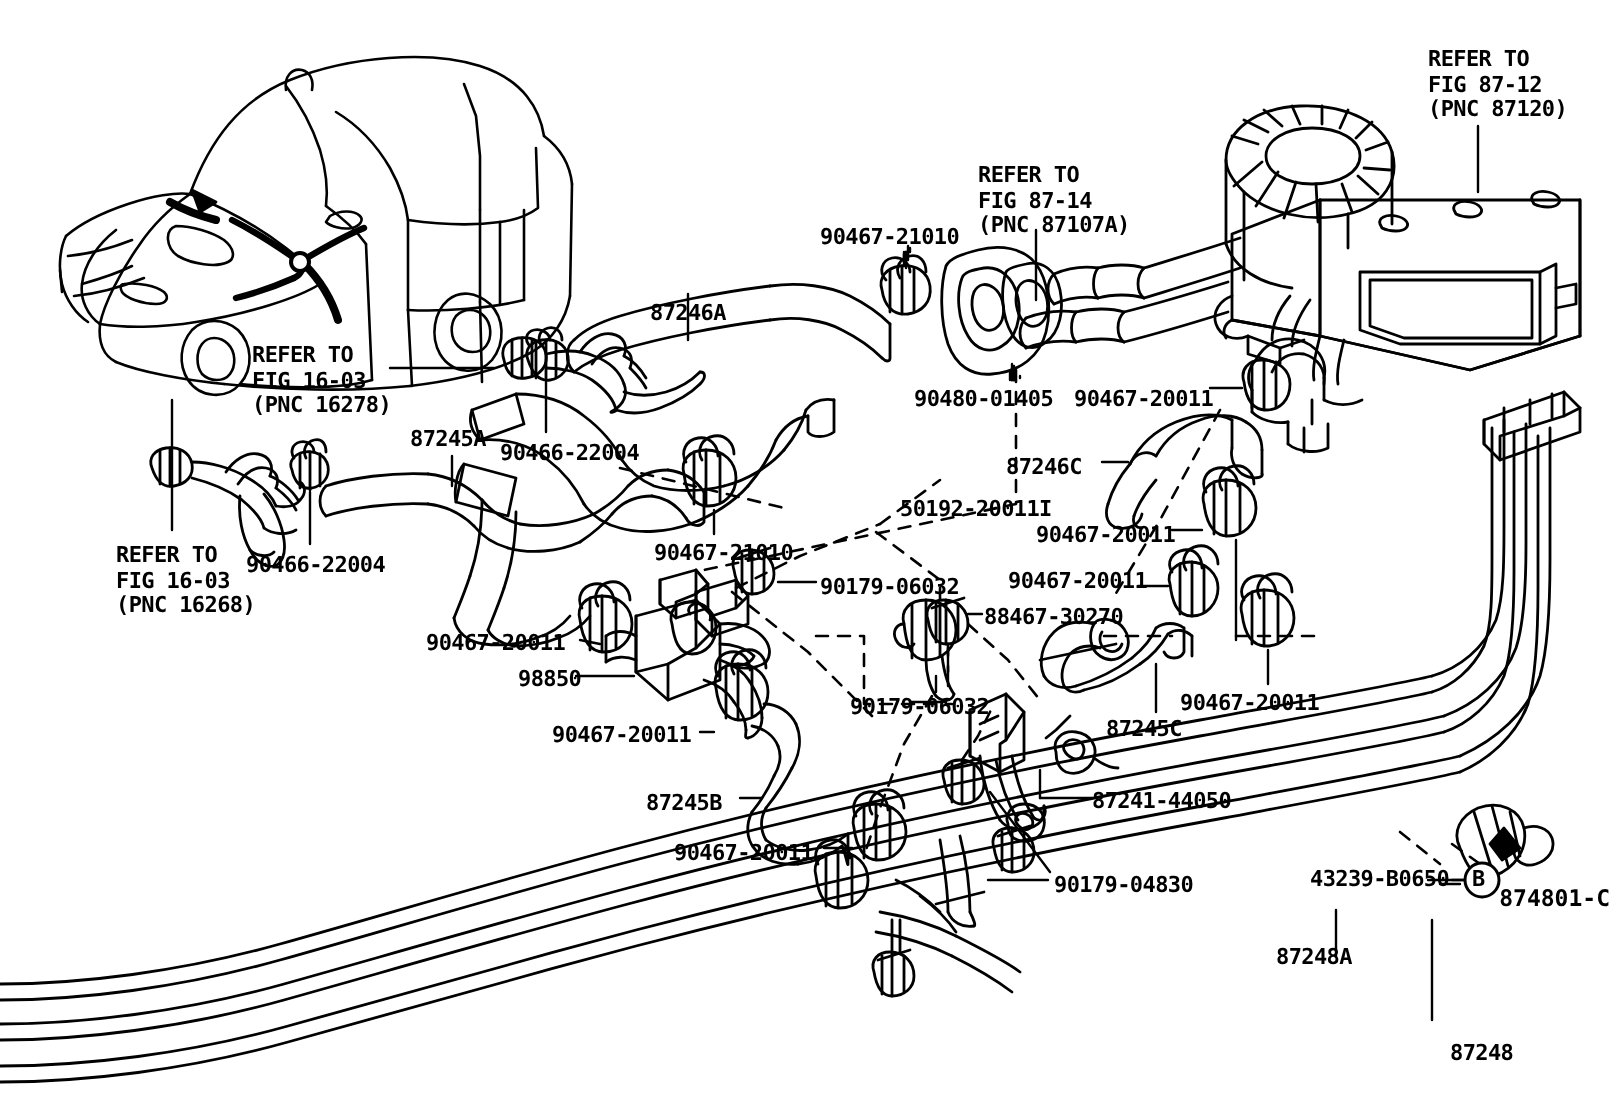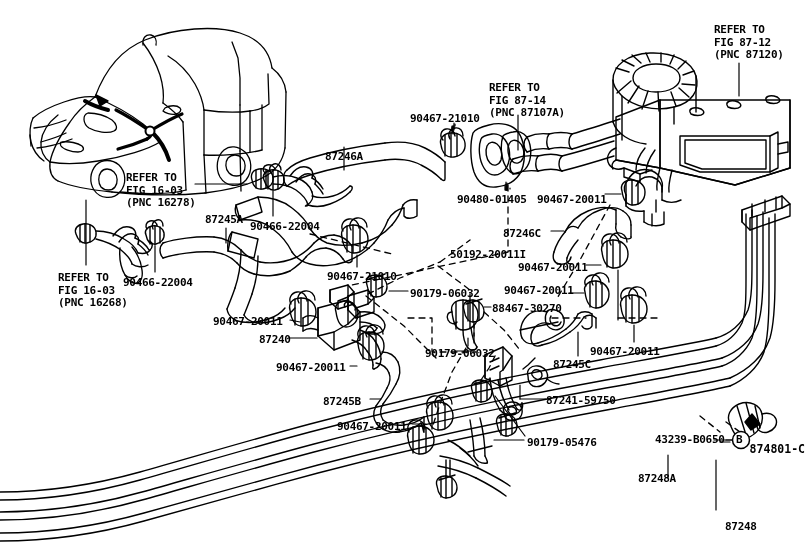--- a/index.html
+++ b/index.html
@@ -706,29 +706,29 @@
   <div class="lbl" style="left:518px;top:262px;">90467-20011</div>
   <div class="lbl multi" style="left:58px;top:272px;">REFER TO
 FIG 16-03
 (PNC 16268)</div>
   <div class="lbl" style="left:123px;top:277px;">90466-22004</div>
   <div class="lbl" style="left:327px;top:271px;">90467-21010</div>
   <div class="lbl" style="left:410px;top:288px;">90179-06032</div>
   <div class="lbl" style="left:213px;top:316px;">90467-20011</div>
   <div class="lbl" style="left:492px;top:303px;">88467-30270</div>
   <div class="lbl" style="left:504px;top:285px;">90467-20011</div>
-  <div class="lbl" style="left:259px;top:334px;">87240</div>
+  <div class="lbl" style="left:259px;top:334px;">98850</div>
   <div class="lbl" style="left:425px;top:348px;">90179-06032</div>
   <div class="lbl" style="left:553px;top:359px;">87245C</div>
   <div class="lbl" style="left:590px;top:346px;">90467-20011</div>
   <div class="lbl" style="left:276px;top:362px;">90467-20011</div>
-  <div class="lbl" style="left:546px;top:395px;">87241-59750</div>
+  <div class="lbl" style="left:546px;top:395px;">87241-44050</div>
   <div class="lbl" style="left:323px;top:396px;text-align:center;">87245B</div>
   <div class="lbl" style="left:337px;top:421px;">90467-20011</div>
-  <div class="lbl" style="left:527px;top:437px;">90179-05476</div>
+  <div class="lbl" style="left:527px;top:437px;">90179-04830</div>
   <div class="lbl" style="left:655px;top:434px;">43239-B0650</div>
   <div class="lbl" style="left:638px;top:473px;">87248A</div>
   <div class="lbl" style="left:725px;top:521px;">87248</div>
 
   <div class="lbl" style="left:736px;top:434px;font-size:11px;">B</div>
 
   <div class="figid">874801-C</div>
 
 </div>
 

